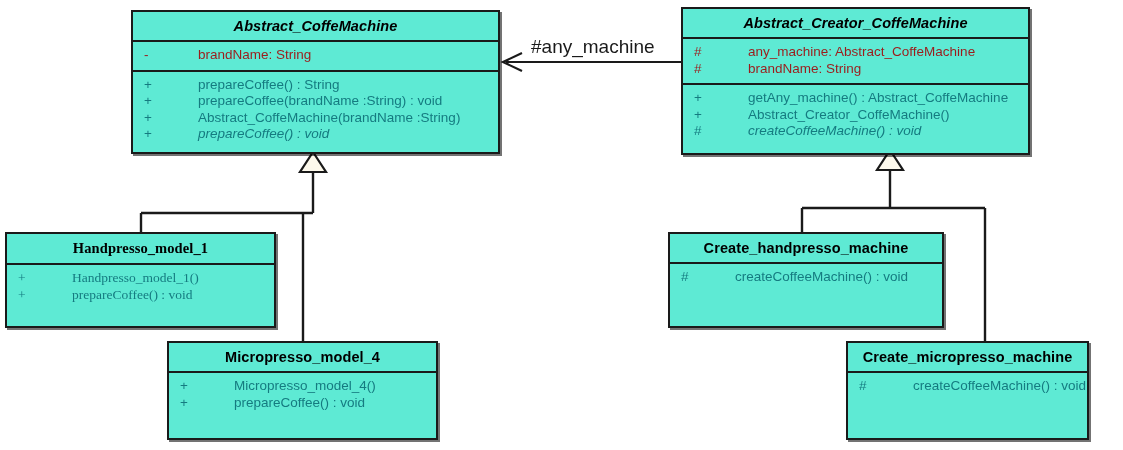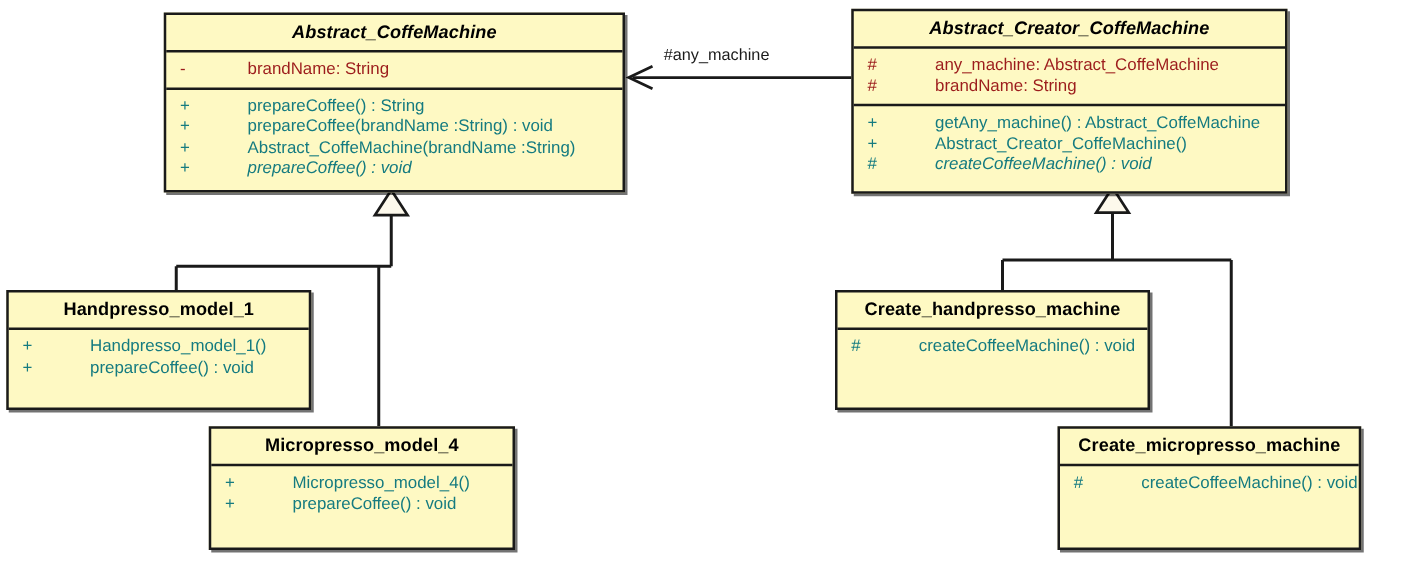--- a/index.html
+++ b/index.html
@@ -23,21 +23,21 @@
   }
   svg.connector-layer {
     position: absolute;
     left: 0; top: 0;
     width: 1123px;
     height: 450px;
     overflow: visible;
   }
   .uml-class {
     position: absolute;
-    background: #fef9c3;
+    background: #5eead4;
     border: 2px solid #1a1a1a;
     box-sizing: border-box;
     box-shadow: 2px 2px 0 rgba(0,0,0,0.55);
   }
   .class-title {
     text-align: center;
     font-weight: bold;
     font-size: 14.5px;
     color: #000000;
     padding: 6px 4px 6px 4px;
@@ -72,21 +72,21 @@
     font-size: 13.5px;
   }
   .member-name { flex: 1 1 auto; margin-left: 39px; }
   .attr .vis, .attr .member-name { color: #9C1C1C; }
   .meth .vis, .meth .member-name { color: #157B80; }
   .meth.abstract-meth .member-name { font-style: italic; }
   .empty-pad { height: 14px; }
 
   .assoc-label {
     position: absolute;
-    font-size: 13px;
+    font-size: 19px;
     color: #1a1a1a;
     white-space: nowrap;
   }
 </style>
 </head>
 <body>
 
 <div id="diagram-canvas">
 
   <svg class="connector-layer" viewBox="0 0 1123 450" preserveAspectRatio="none">
@@ -166,51 +166,51 @@
         <span class="vis">+</span>
         <span class="member-name">Abstract_Creator_CoffeMachine()</span>
       </div>
       <div class="member-row meth abstract-meth">
         <span class="vis">#</span>
         <span class="member-name">createCoffeeMachine() : void</span>
       </div>
     </div>
   </div>
 
-  <div class="uml-class" style="left:5px; top:232px; width:244px; height:96px;">
+  <div class="uml-class" style="left:5px; top:232px; width:271px; height:96px;font-family:Liberation Serif, serif;">
     <div class="class-title">Handpresso_model_1</div>
     <div class="divider"></div>
     <div class="member-list">
       <div class="member-row meth">
         <span class="vis">+</span>
         <span class="member-name">Handpresso_model_1()</span>
       </div>
       <div class="member-row meth">
         <span class="vis">+</span>
         <span class="member-name">prepareCoffee() : void</span>
       </div>
     </div>
   </div>
 
-  <div class="uml-class" style="left:167px; top:341px; width:245px; height:99px;">
+  <div class="uml-class" style="left:167px; top:341px; width:271px; height:99px;">
     <div class="class-title">Micropresso_model_4</div>
     <div class="divider"></div>
     <div class="member-list">
       <div class="member-row meth">
         <span class="vis">+</span>
         <span class="member-name">Micropresso_model_4()</span>
       </div>
       <div class="member-row meth">
         <span class="vis">+</span>
         <span class="member-name">prepareCoffee() : void</span>
       </div>
     </div>
   </div>
 
-  <div class="uml-class" style="left:668px; top:232px; width:252px; height:96px;">
+  <div class="uml-class" style="left:668px; top:232px; width:276px; height:96px;">
     <div class="class-title">Create_handpresso_machine</div>
     <div class="divider"></div>
     <div class="member-list">
       <div class="member-row meth">
         <span class="vis">#</span>
         <span class="member-name">createCoffeeMachine() : void</span>
       </div>
       <div class="empty-pad"></div>
     </div>
   </div>

